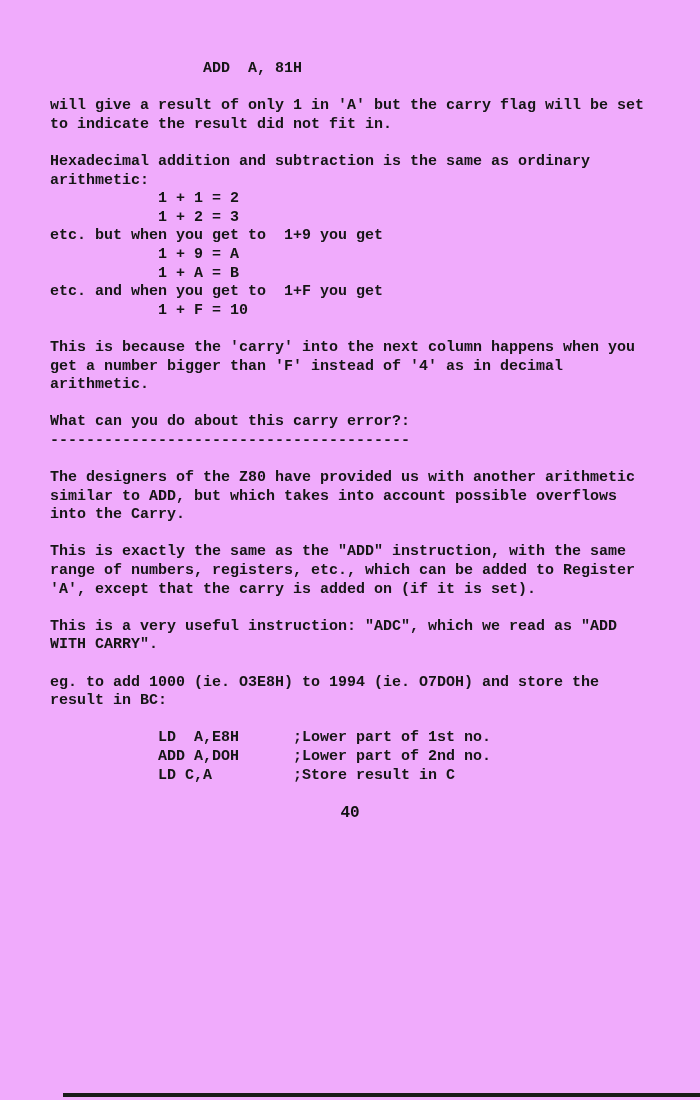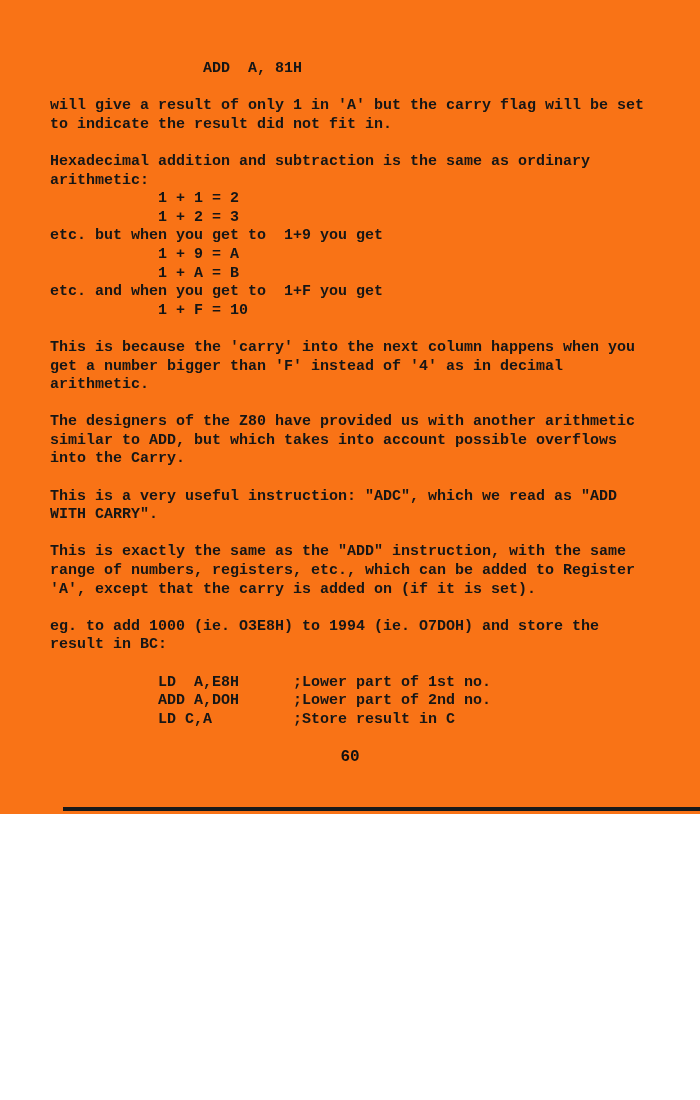--- a/index.html
+++ b/index.html
@@ -4,22 +4,22 @@
 <style>
   * { margin: 0; padding: 0; box-sizing: border-box; }
   html, body {
     width: 700px;
     background: #ffffff;
     font-family: "Liberation Mono", "DejaVu Sans Mono", monospace;
   }
   .page {
     position: relative;
     width: 700px;
-    height: 814px;
-    background: #f97316;
+    height: 1100px;
+    background: #f0abfc;
     overflow: hidden;
   }
   .body {
     padding: 60px 0 0 50px;
     color: #161616;
   }
   .body pre {
     font-family: "Liberation Mono", "DejaVu Sans Mono", monospace;
     font-size: 15px;
     line-height: 18.6px;
@@ -59,29 +59,31 @@
             1 + 1 = 2
             1 + 2 = 3
 etc. but when you get to  1+9 you get
             1 + 9 = A
             1 + A = B
 etc. and when you get to  1+F you get
             1 + F = 10</pre>
     <pre>This is because the 'carry' into the next column happens when you
 get a number bigger than 'F' instead of '4' as in decimal
 arithmetic.</pre>
+    <pre>What can you do about this carry error?:
+----------------------------------------</pre>
     <pre>The designers of the Z80 have provided us with another arithmetic
 similar to ADD, but which takes into account possible overflows
 into the Carry.</pre>
-    <pre>This is a very useful instruction: "ADC", which we read as "ADD
-WITH CARRY".</pre>
     <pre>This is exactly the same as the "ADD" instruction, with the same
 range of numbers, registers, etc., which can be added to Register
 'A', except that the carry is added on (if it is set).</pre>
+    <pre>This is a very useful instruction: "ADC", which we read as "ADD
+WITH CARRY".</pre>
     <pre>eg. to add 1000 (ie. O3E8H) to 1994 (ie. O7DOH) and store the
 result in BC:</pre>
     <pre>            LD  A,E8H      ;Lower part of 1st no.
             ADD A,DOH      ;Lower part of 2nd no.
             LD C,A         ;Store result in C</pre>
   </div>
-  <div class="page-number">60</div>
+  <div class="page-number">40</div>
   <div class="scan-line"></div>
 </div>
 
 </body></html>

